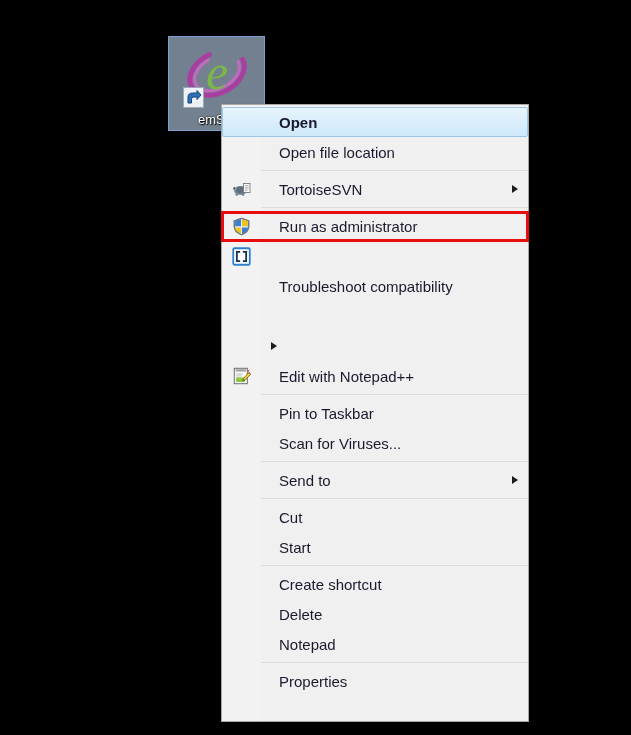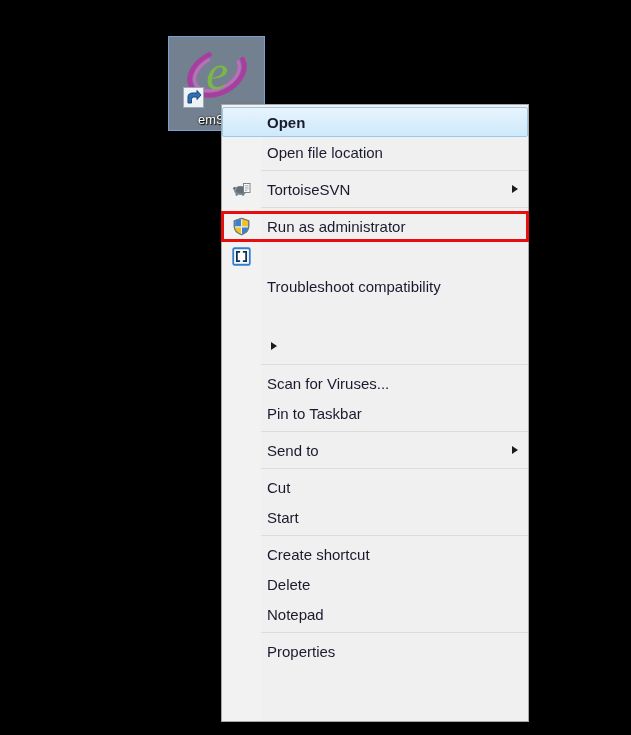--- a/index.html
+++ b/index.html
@@ -101,20 +101,21 @@
     display: flex;
     align-items: center;
     justify-content: center;
     box-sizing: border-box;
   }
   .menu-item .mi-label {
     flex: 1;
     padding-left: 6px;
     white-space: nowrap;
     overflow: hidden;
+    margin-left: 12px;
   }
   .menu-item .mi-arrow {
     width: 26px;
     min-width: 26px;
     display: flex;
     align-items: center;
     justify-content: center;
   }
   .arrow-tri {
     width: 0;
@@ -254,29 +255,46 @@
       <div class="menu-item">
         <span class="mi-icon"></span>
         <span class="mi-arrow"></span>
       </div>
       <div class="menu-item">
         <span class="mi-icon"></span>
         <span class="mi-arrow">
           <span class="arrow-tri"></span>
         </span>
       </div>
-      <div class="menu-sep"></div>
+      <div class="menu-item">
+        <span class="mi-icon">
+    <svg class="icon-svg" viewBox="0 0 20 20" width="20" height="20" aria-hidden="true">
+      <rect x="2.3" y="2.3" width="13" height="15.4" fill="#fbfbf8" stroke="#6d6d6d" stroke-width="1"></rect>
+      <rect x="3.6" y="3.3" width="10.4" height="2.2" fill="#9aa0a6"></rect>
+      <rect x="4.1" y="11.4" width="8.6" height="4.6" fill="#8dc63f"></rect>
+      <rect x="4.1" y="7.6" width="6.6" height="1" fill="#b9bec4"></rect>
+      <rect x="4.1" y="9.4" width="5.2" height="1" fill="#b9bec4"></rect>
+      <path d="M11.6 12.4 L16.8 6.6 L18.6 8.2 L13.3 14 L10.9 14.6 Z" fill="#f5d23b" stroke="#7a6a16" stroke-width="0.9" stroke-linejoin="round"></path>
+      <path d="M16.8 6.6 L18.6 8.2" stroke="#7a6a16" stroke-width="0.9"></path>
+      <path d="M10.9 14.6 L12.1 13.3" stroke="#4d4d4d" stroke-width="0.9"></path>
+      <path d="M14.5 2.6 L15.6 4.6 L17.7 3.6 L16.3 5.4 L18.2 6.6 L16 6.2 Z" fill="#e23b3b"></path>
+    </svg>
+  </span>
+        <span class="mi-label">Edit with Notepad++</span>
+        <span class="mi-arrow"></span>
+      </div>
+      <div class="menu-sep"></div>
+      <div class="menu-item">
+        <span class="mi-icon"></span>
+        <span class="mi-label">Pin to Taskbar</span>
+        <span class="mi-arrow"></span>
+      </div>
       <div class="menu-item">
         <span class="mi-icon"></span>
         <span class="mi-label">Scan for Viruses...</span>
-        <span class="mi-arrow"></span>
-      </div>
-      <div class="menu-item">
-        <span class="mi-icon"></span>
-        <span class="mi-label">Pin to Taskbar</span>
         <span class="mi-arrow"></span>
       </div>
       <div class="menu-sep"></div>
       <div class="menu-item">
         <span class="mi-icon"></span>
         <span class="mi-label">Send to</span>
         <span class="mi-arrow">
           <span class="arrow-tri"></span>
         </span>
       </div>

